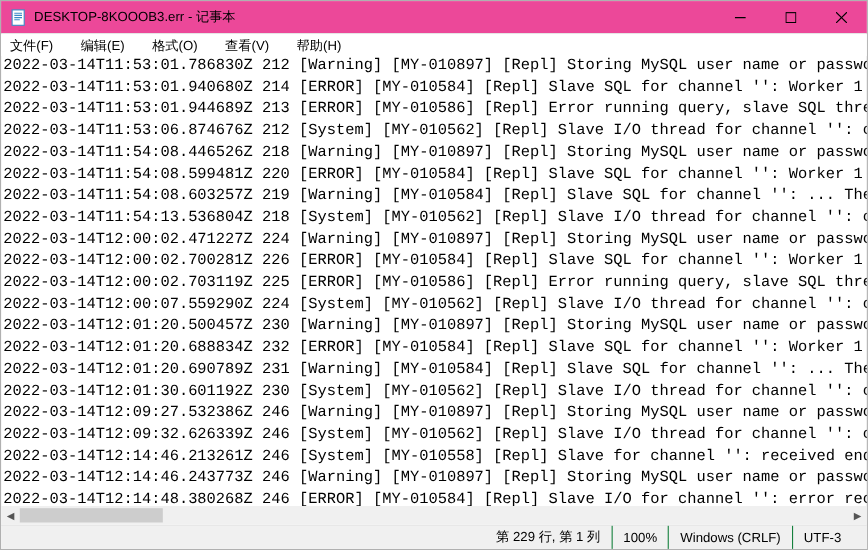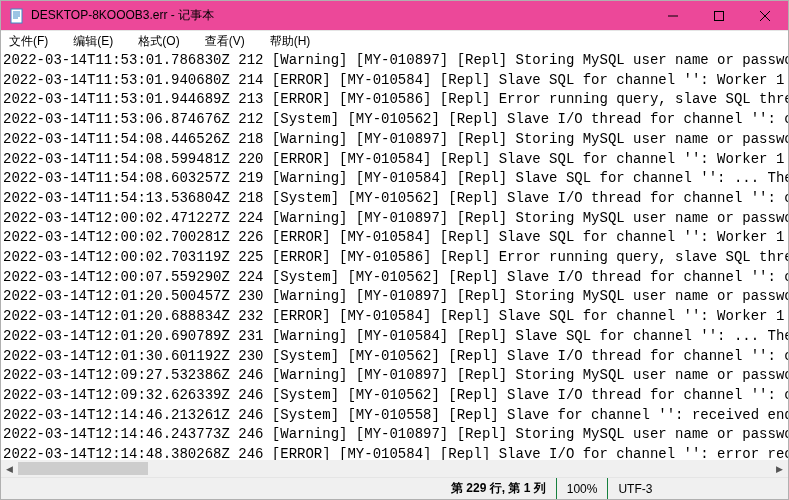--- a/index.html
+++ b/index.html
@@ -15,21 +15,21 @@
   .menu-item { padding: 1px 6px; color: #000; }
   .content-wrap { flex: 1 1 auto; position: relative; overflow: hidden; }
   .content { position: absolute; inset: 0 0 17px 0; font-family: Consolas, "Courier New", monospace; font-size: 14px; line-height: 19.7px; color: #000; white-space: pre; padding: 0 2px; overflow: hidden; }
   .log-line { display: block; }
   .hscroll { position: absolute; left: 0; right: 0; bottom: 0; height: 17px; background: #f0f0f0; display: flex; align-items: center; }
   .hscroll .arrow { width: 17px; height: 17px; display: flex; align-items: center; justify-content: center; color: #555; font-size: 9px; background: #f0f0f0; }
   .hscroll .track { flex: 1 1 auto; height: 17px; position: relative; }
   .hscroll .thumb { position: absolute; left: 0; top: 2px; height: 13px; width: 130px; background: #cdcdcd; }
   .statusbar { height: 22px; border-top: 1px solid #e5e5e5; background: #f0f0f0; display: flex; align-items: center; font-size: 12px; color: #000; }
   .status-seg { padding: 0 10px; border-left: 1px solid #15803d; height: 100%; display: flex; align-items: center; }
-  .status-seg.first { border-left: none; margin-left: 440px; font-weight: bold;}
+  .status-seg.first { border-left: none; margin-left: 440px;}
 </style>
 </head>
 <body>
 
 <div class="window">
 
   <div class="titlebar">
     <span class="app-icon">
       <svg viewBox="0 0 16 16">
           <rect x="2" y="1" width="11" height="14" fill="#fff" stroke="#3a8ac8" stroke-width="1"></rect>
@@ -74,16 +74,17 @@
       <div class="track">
         <div class="thumb"></div>
       </div>
       <div class="arrow">▶</div>
     </div>
   </div>
 
   <div class="statusbar">
     <span class="status-seg first">第 229 行, 第 1 列</span>
     <span class="status-seg">100%</span>
+    <span class="status-seg">Windows (CRLF)</span>
     <span class="status-seg">UTF-3</span>
   </div>
 
 </div>
 
 </body></html>

